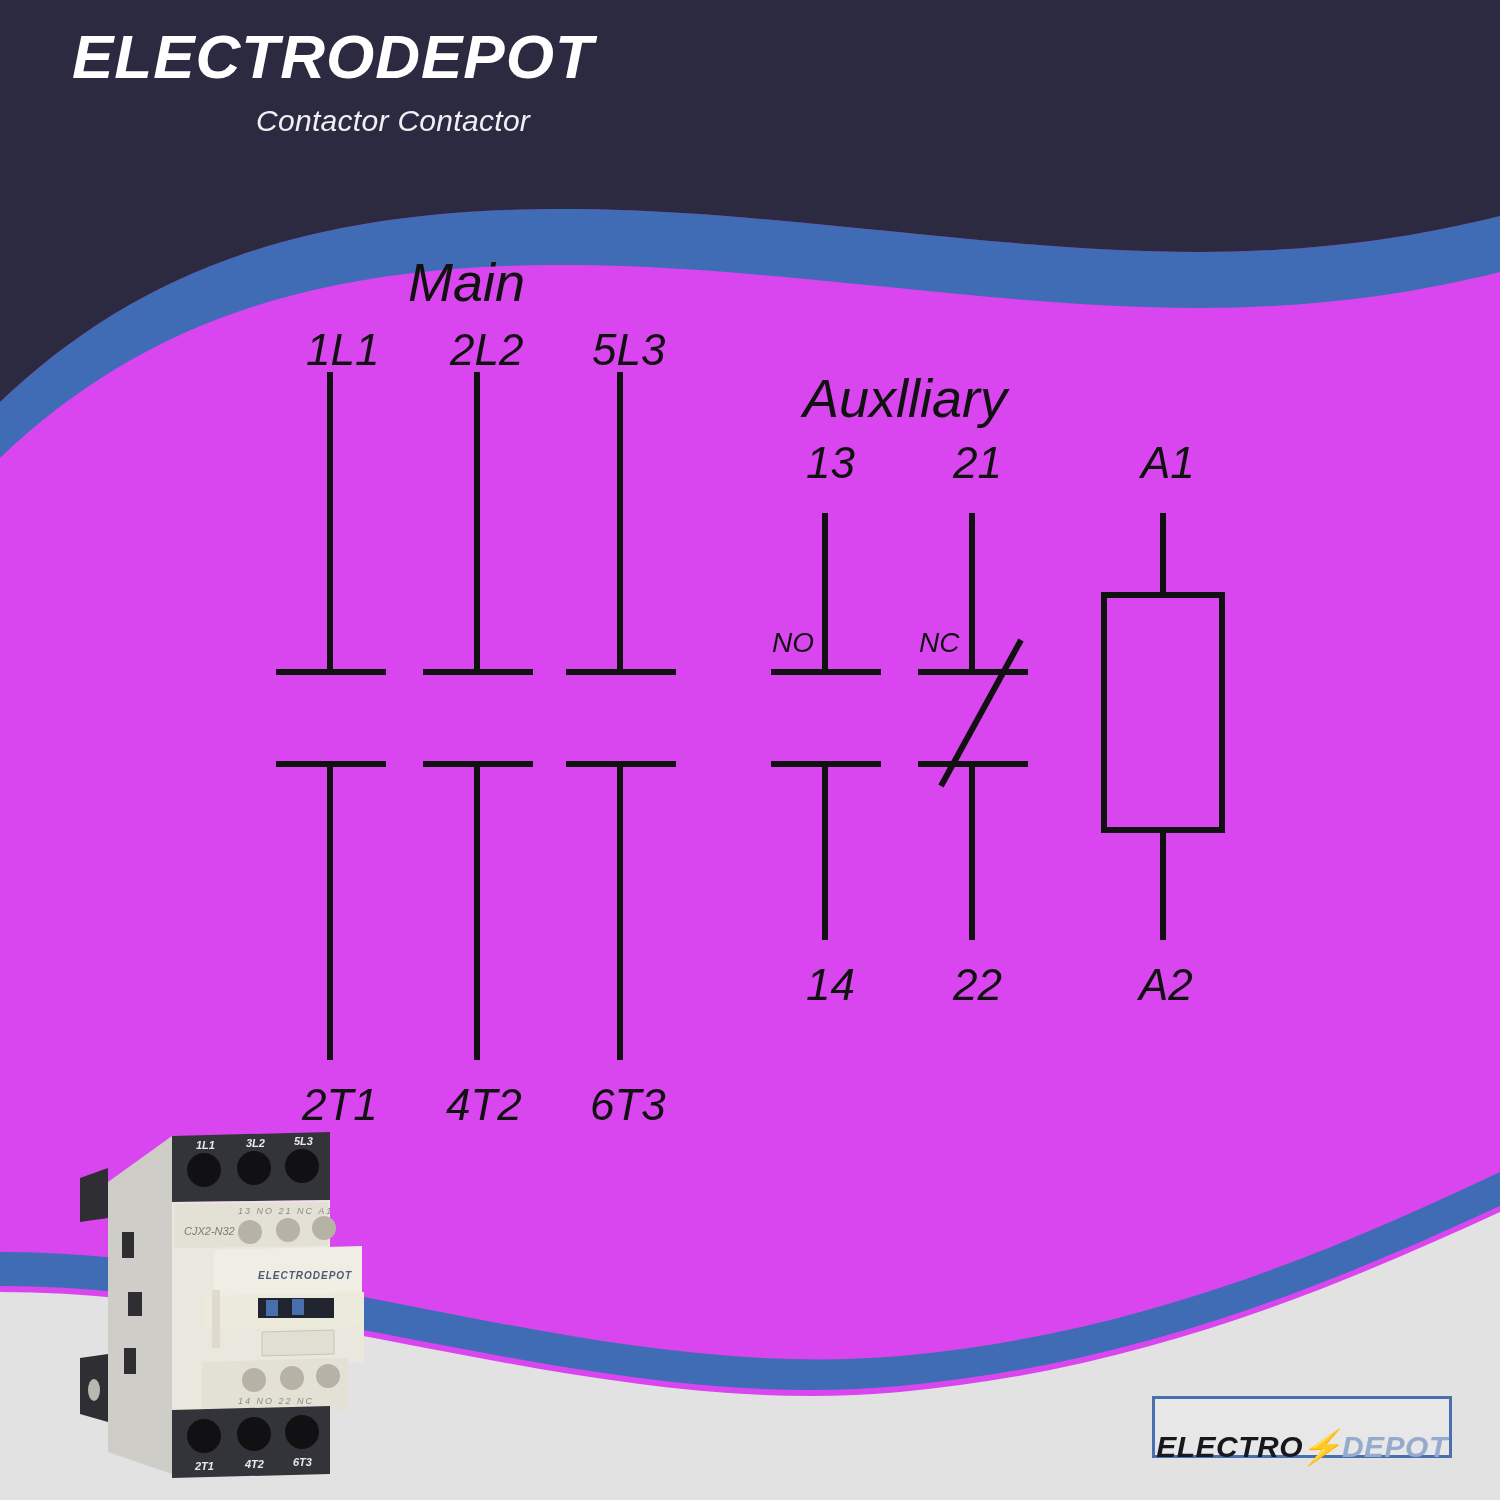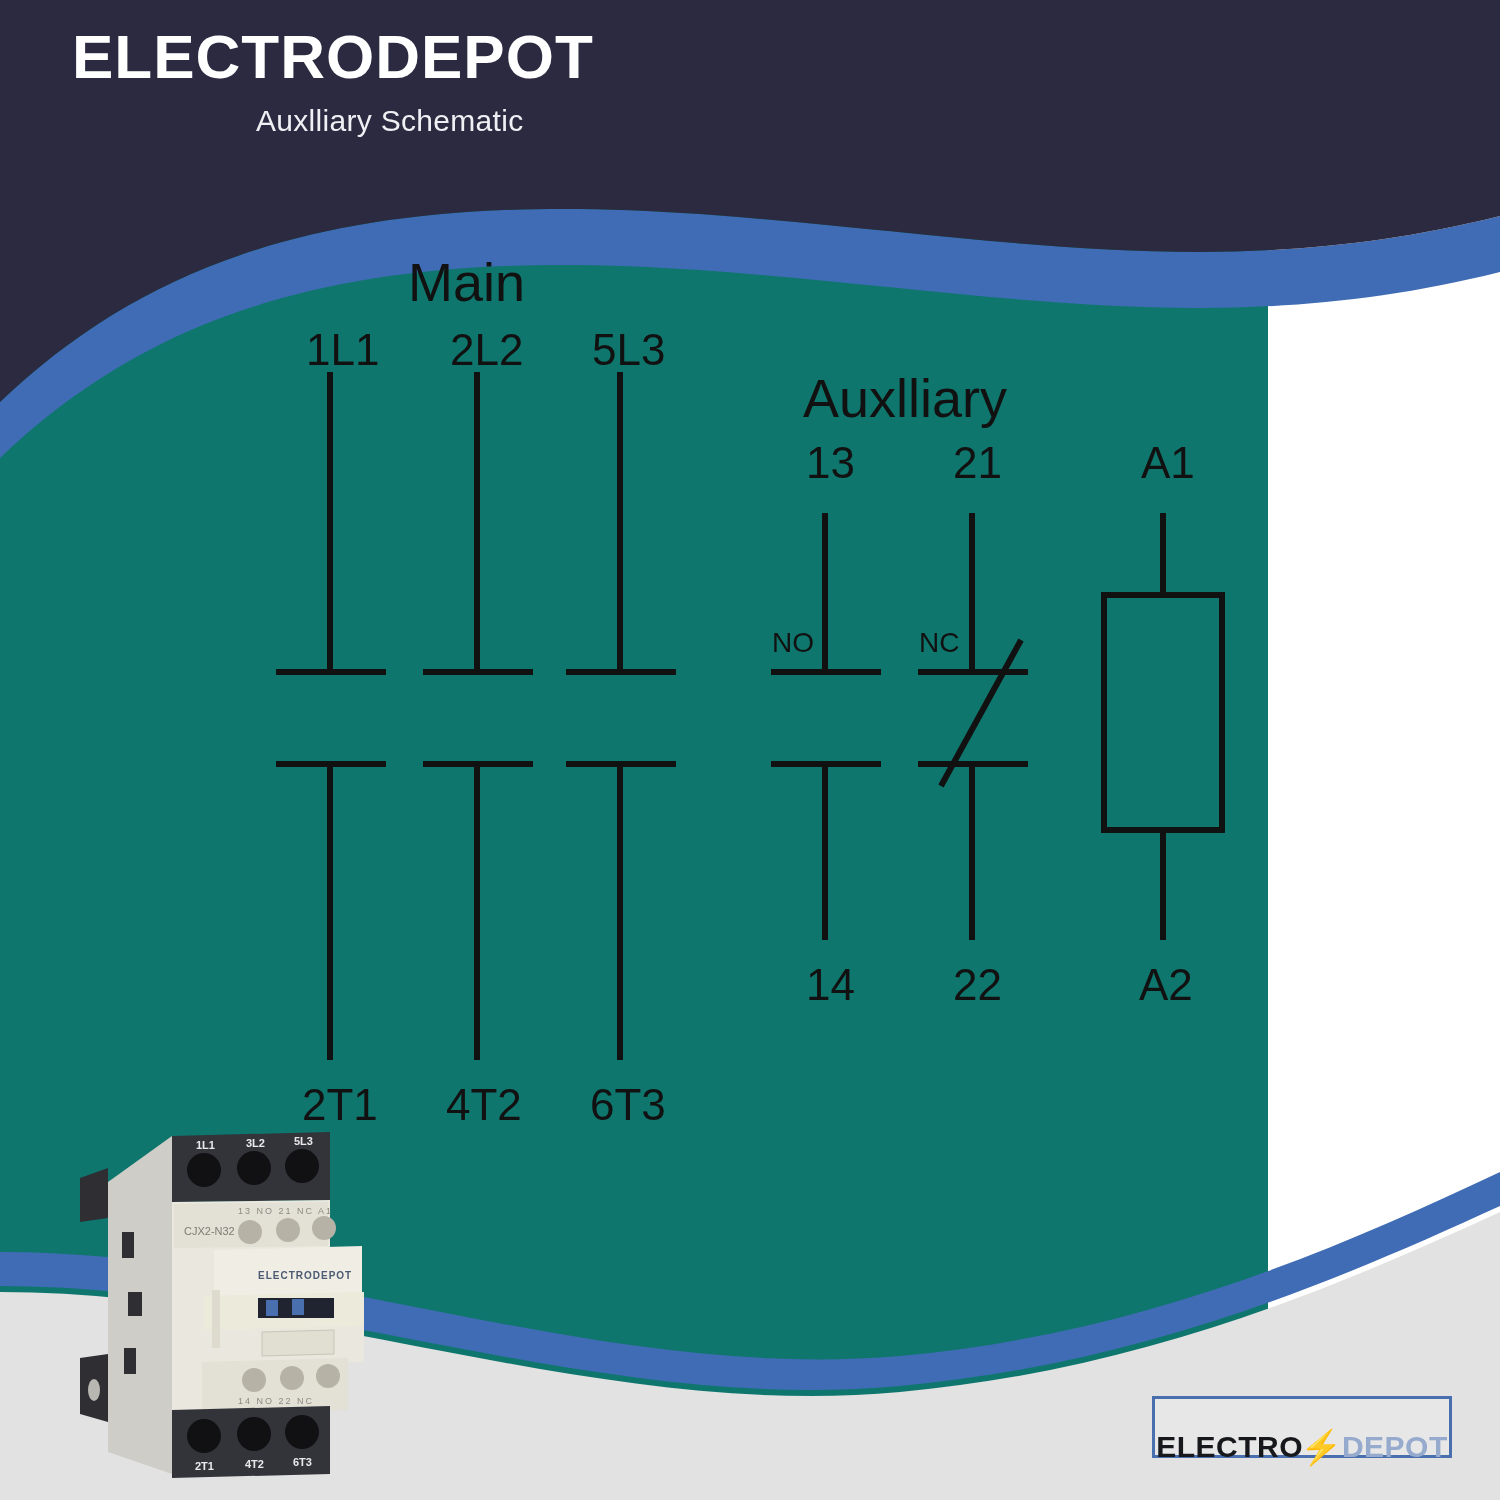--- a/index.html
+++ b/index.html
@@ -2,21 +2,21 @@
 <html><head>
 <meta charset="utf-8">
 <style>
   * { margin:0; padding:0; box-sizing:border-box; }
   html, body {
     width:1500px; height:1500px;
     background:#ffffff;
     font-family:"Liberation Sans", sans-serif;
     overflow:hidden;
   }
-  #stage { position:relative; width:1268px; height:1500px; background:#0f766e; }
+  #stage { position:relative; width:1500px; height:1500px; background:#d946ef;font-style:italic; }
 
   
   #bg-waves { position:absolute; inset:0; width:1500px; height:1500px; }
 
   
   .brand-title {
     position:absolute; left:72px; top:24px;
     color:#ffffff;
     font-size:62px; font-weight:bold;
     letter-spacing:1px; line-height:1.05;
@@ -66,21 +66,21 @@
     <path fill="#3f6cb5" d="M0,1252 C300,1252 600,1382 900,1356 C1140,1334 1330,1252 1500,1172
              L1500,1206 C1330,1284 1140,1364 900,1386 C600,1414 300,1286 0,1286 Z"></path>
 
     <path fill="#3f6cb5" d="M0,402 C160,250 360,190 700,214 C1000,236 1220,286 1500,216
              L1500,272 C1220,342 1000,292 700,270 C360,246 160,306 0,458 Z"></path>
 
     <path fill="#2b2a40" d="M0,0 L1500,0 L1500,216 C1220,286 1000,236 700,214 C360,190 160,250 0,402 Z"></path>
   </svg>
 
   <div class="brand-title">ELECTRODEPOT</div>
-  <div class="brand-sub">Auxlliary Schematic</div>
+  <div class="brand-sub">Contactor Contactor</div>
 
   <svg id="schematic" viewBox="0 0 1500 1500">
 
     <text class="sch-heading" x="408" y="301">Main</text>
 
     <g>
       <text class="sch-term" x="306" y="365">1L1</text>
       <line class="wire" x1="330" y1="372" x2="330" y2="675"></line>
       <line class="wire" x1="276" y1="672" x2="386" y2="672"></line>
       <line class="wire" x1="276" y1="764" x2="386" y2="764"></line>

